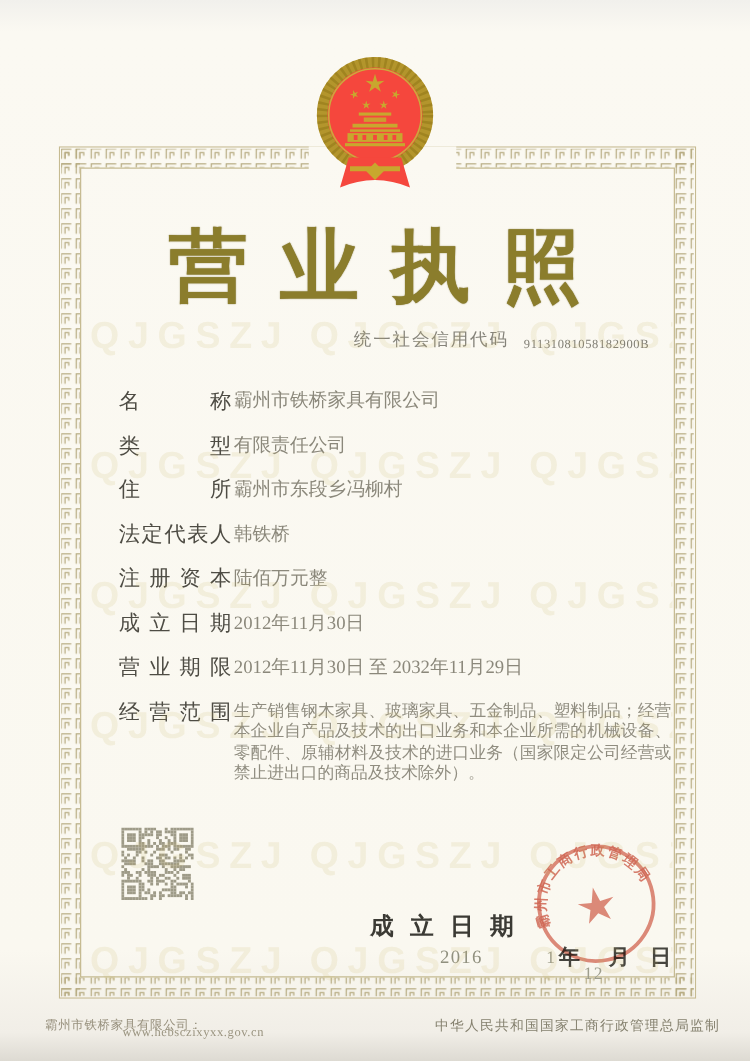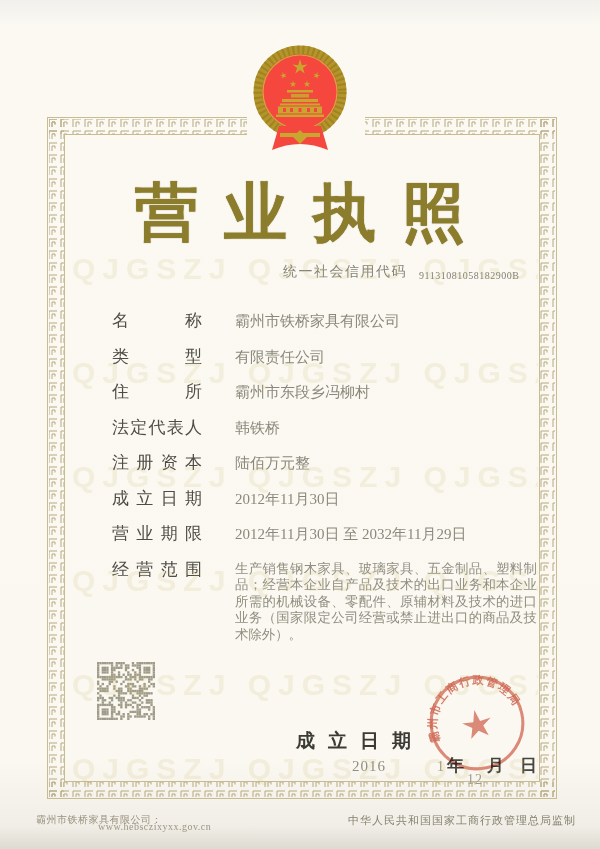--- a/index.html
+++ b/index.html
@@ -18,23 +18,23 @@
     font-size:63px;font-weight:bold;color:#8b7d2c;letter-spacing:26px;padding-left:26px;
     text-shadow:0 0 1px #6f621e;
   }
   .credit-row{position:absolute;top:263px;left:283px;display:flex;align-items:flex-end;}
   .credit-label{font-size:14px;color:#85837a;letter-spacing:1.5px;}
   .credit-code{font-size:10px;color:#807e74;margin-left:12px;letter-spacing:.5px;}
   .fields{position:absolute;top:309px;left:95px;width:442px;}
   .field-row{display:flex;align-items:flex-start;margin-bottom:12.5px;min-height:23px;}
   .field-label{
     width:90px;flex:0 0 90px;font-size:17px;color:#4e4c44;font-weight:500;
-    text-align:justify;text-align-last:justify;line-height:23px;margin-left:17px;
+    text-align:justify;text-align-last:justify;line-height:23px;
   }
-  .field-value{flex:1;margin-left:33px;font-size:15px;color:#8b887b;line-height:21px;padding-top:2px;}
+  .field-value{flex:1;margin-left:2px;font-size:15px;color:#8b887b;line-height:21px;padding-top:2px;}
   .field-value.small{font-size:13.4px;line-height:16.5px;text-align:justify;padding-top:3px;color:#908d80;}
   .qr{position:absolute;left:97px;top:662px;width:58px;height:58px;opacity:.85;}
   .reg-label{position:absolute;left:296px;top:728px;font-size:19px;font-weight:600;color:#3b3a34;letter-spacing:13px;white-space:nowrap;}
   .date span{position:absolute;white-space:nowrap;}
   .d-year{left:352px;top:758px;font-size:15px;color:#90907f;letter-spacing:1px;text-align:center;}
   .d-stray{left:437px;top:759px;font-size:14px;color:#9d9d8c;}
   .d-yu{left:447px;top:754px;font-size:17px;color:#45443e;font-weight:600;}
   .d-month{left:467px;top:772px;font-size:14px;color:#9d9d8c;letter-spacing:1px;}
   .d-mu{left:487px;top:754px;font-size:17px;color:#45443e;font-weight:600;}
   .d-du{left:520px;top:754px;font-size:17px;color:#45443e;font-weight:600;}

